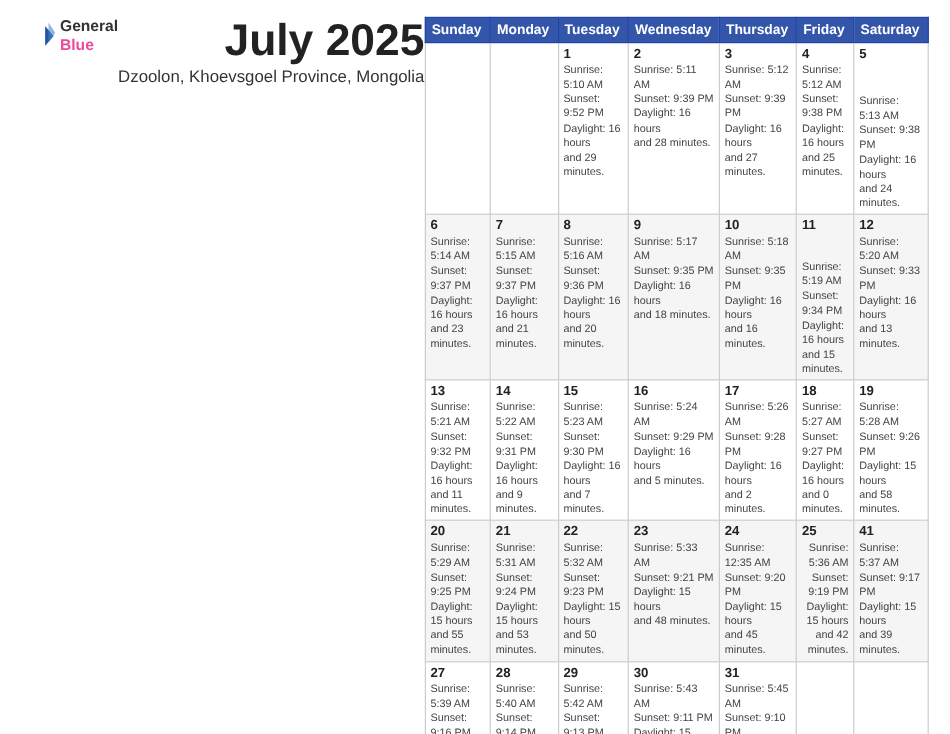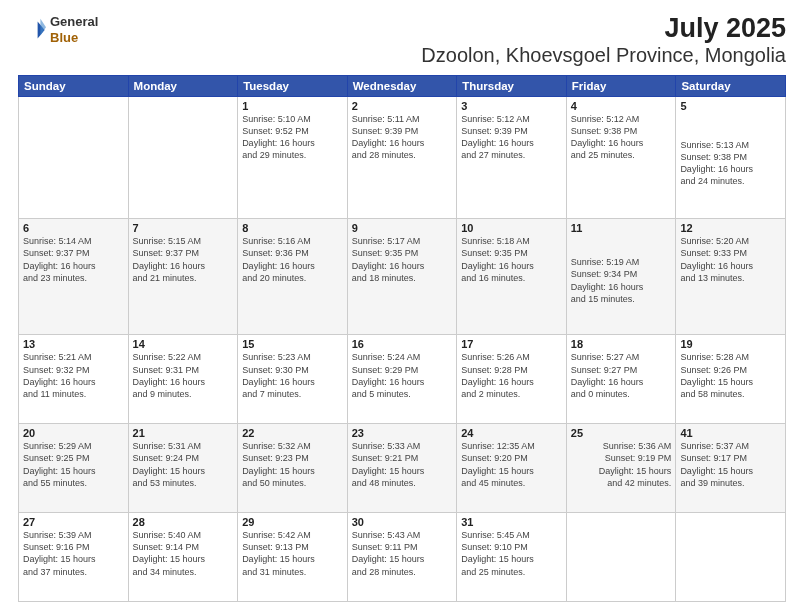--- a/index.html
+++ b/index.html
@@ -6,59 +6,59 @@
     body {
       width: 792px;
       height: 612px;
       font-family: Arial, sans-serif;
       background: #fff;
       overflow: hidden;
     }
     .page {
       width: 792px;
       height: 612px;
-      padding: 14px 6px 10px 18px;
+      padding: 14px 18px 10px 18px;
       display: flex;
-      flex-direction: column;
+      flex-direction: row;
     }
     .header {
       display: flex;
       justify-content: space-between;
       align-items: flex-start;
       margin-bottom: 8px;
     }
     .logo {
       display: flex;
       align-items: center;
     }
     .logo-text {
       display: flex;
       flex-direction: column;
       font-size: 13px;
       font-weight: bold;
       line-height: 1.2;
     }
     .logo-general { color: #333; }
-    .logo-blue { color: #a16207; }
+    .logo-blue { color: #ec4899; }
     .logo-icon {
       width: 28px;
       height: 28px;
       margin-right: 4px;
     }
     .title-area {
       text-align: right;
     }
     .month-title {
-      font-size: 27px;
+      font-size: 37px;
       font-weight: bold;
       color: #222;
       line-height: 1.1;
     }
     .subtitle {
-      font-size: 20px;
+      font-size: 14px;
       color: #333;
     }
     .calendar {
       width: 100%;
       border-collapse: collapse;
       flex: 1;
     }
     .calendar th {
       background: #3355aa;
       color: #fff;

